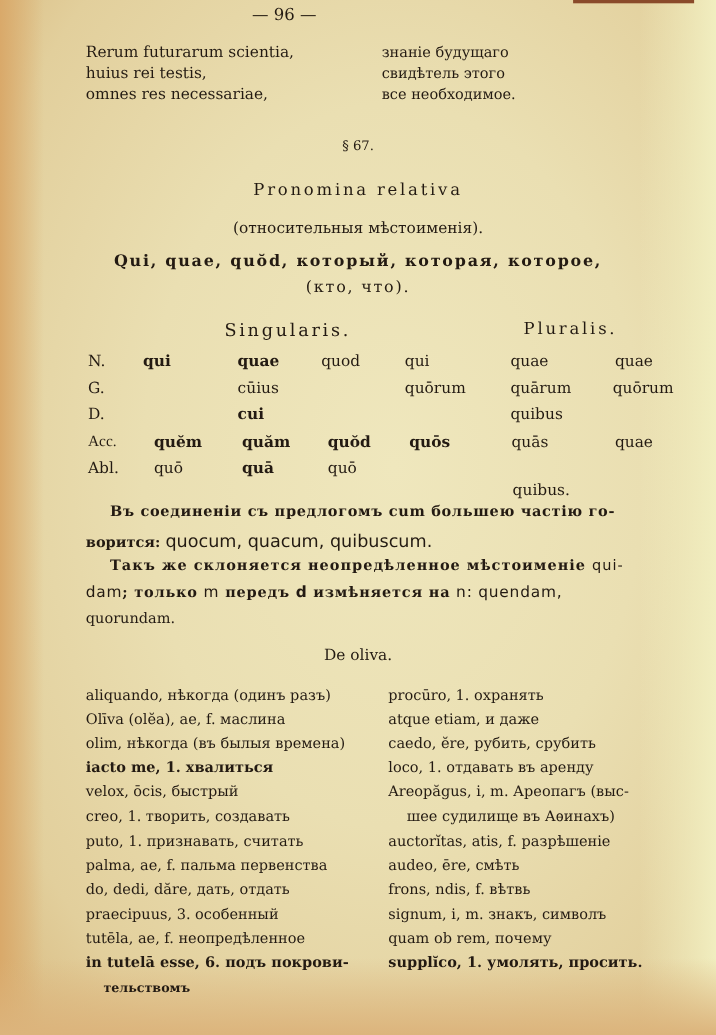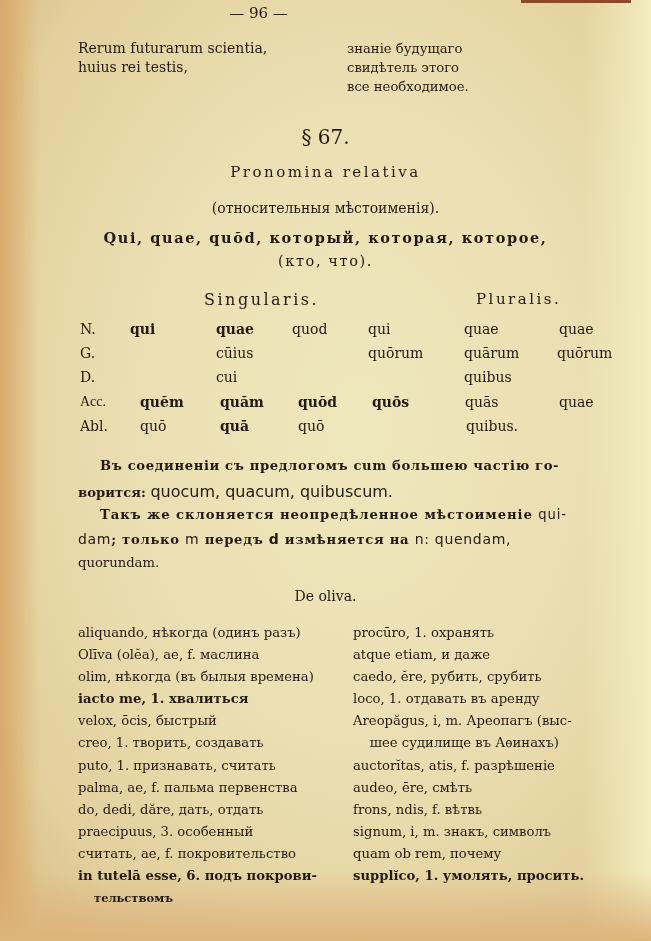--- a/index.html
+++ b/index.html
@@ -38,23 +38,24 @@
 <div class="top-strip"></div>
 
 <div class="page">
 
   <div class="abs pagenum">— 96 —</div>
 
   <div class="abs t14" style="left:78px; top:40px;">Rerum futurarum scientia,</div>
   <div class="abs t13" style="left:347px; top:41px;">знаніе будущаго</div>
   <div class="abs t14" style="left:78px; top:59px;">huius rei testis,</div>
   <div class="abs t13" style="left:347px; top:60px;">свидѣтель этого</div>
+  <div class="abs t14" style="left:78px; top:78px;">omnes res necessariae,</div>
   <div class="abs t13" style="left:347px; top:79px;">все необходимое.</div>
 
-  <div class="abs center" style="top:125px; font-size:20px;">§ 67.</div>
+  <div class="abs center" style="top:125px; font-size:12px;">§ 67.</div>
   <div class="abs center spaced" style="top:163px; font-size:15px;">Pronomina relativa</div>
   <div class="abs center" style="top:200px; font-size:14px;">(относительныя мѣстоименія).</div>
   <div class="abs center spaced2 bold" style="top:229px; font-size:14.5px;">Qui, quae, quŏd, который, которая, которое,</div>
   <div class="abs center spaced2" style="top:253px; font-size:14.5px;">(кто, что).</div>
 
   <div class="abs spaced" style="left:204px; top:290px; font-size:16px;">Singularis.</div>
   <div class="abs spaced" style="left:476px; top:290px; font-size:15px;">Pluralis.</div>
 
   <div class="row" style="top:321px;">
     <span style="left:80px;">N.</span>
@@ -70,42 +71,42 @@
     <span style="left:130px;"></span>
     <span style="left:216px;">cūius</span>
     <span style="left:292px;"></span>
     <span style="left:368px;">quōrum</span>
     <span style="left:464px;">quārum</span>
     <span style="left:557px;">quōrum</span>
   </div>
   <div class="row" style="top:369px;">
     <span style="left:80px;">D.</span>
     <span style="left:130px;"></span>
-    <span style="left:216px;">cui</span>
+    <span style="left:216px;font-weight:bold;">cui</span>
     <span style="left:292px;"></span>
     <span style="left:368px;"></span>
     <span style="left:464px;">quibus</span>
     <span style="left:559px;"></span>
   </div>
   <div class="row" style="top:394px;">
     <span style="left:80px;font-family:Liberation Serif, serif;">Acc.</span>
     <span style="left:140px;" class="bold">quĕm</span>
     <span style="left:220px;" class="bold">quăm</span>
     <span style="left:298px;" class="bold">quŏd</span>
     <span style="left:372px;" class="bold">quōs</span>
     <span style="left:465px;">quās</span>
     <span style="left:559px;">quae</span>
   </div>
   <div class="row" style="top:418px;">
     <span style="left:80px;">Abl.</span>
     <span style="left:140px;">quō</span>
     <span style="left:220px;" class="bold">quā</span>
     <span style="left:298px;">quō</span>
     <span style="left:372px;"></span>
-    <span style="left:466px;">quibus.</span>
+    <span style="left:466px;margin-top:20px;">quibus.</span>
     <span style="left:559px;"></span>
   </div>
 
   <div class="abs t13 bold" style="left:100px; top:458px; letter-spacing:0.6px;">Въ соединеніи съ предлогомъ cum большею частію го-</div>
   <div class="abs t13" style="left:78px; top:482px;">
     <span class="bold">ворится: </span><span class="sans" style="font-size:16px;">quocum, quacum, quibuscum.</span>
   </div>
   <div class="abs t13 bold" style="left:100px; top:507px; letter-spacing:0.9px;">
     <span>Такъ же склоняется неопредѣленное мѣстоименіе </span><span class="sans" style="font-weight:normal;">qui-</span>
   </div>
@@ -120,21 +121,21 @@
     <div>aliquando, нѣкогда (одинъ разъ)</div>
     <div>Olīva (olĕa), ae, f. маслина</div>
     <div>olim, нѣкогда (въ былыя времена)</div>
     <div class="bold">iacto me, 1. хвалиться</div>
     <div>velox, ōcis, быстрый</div>
     <div>creo, 1. творить, создавать</div>
     <div>puto, 1. признавать, считать</div>
     <div>palma, ae, f. пальма первенства</div>
     <div>do, dedi, dăre, дать, отдать</div>
     <div>praecipuus, 3. особенный</div>
-    <div>считать, ae, f. покровительство</div>
+    <div>tutēla, ae, f. неопредѣленное</div>
     <div class="bold">in tutelā esse, 6. подъ покрови-</div>
     <div style="white-space:pre; font-size:11.5px;" class="bold">    тельствомъ</div>
   </div>
 
   <div class="abs t13" style="left:353px; top:622px; line-height:22.1px;">
     <div>procūro, 1. охранять</div>
     <div>atque etiam, и даже</div>
     <div>caedo, ĕre, рубить, срубить</div>
     <div>loco, 1. отдавать въ аренду</div>
     <div>Areopăgus, i, m. Ареопагъ (выс-</div>

